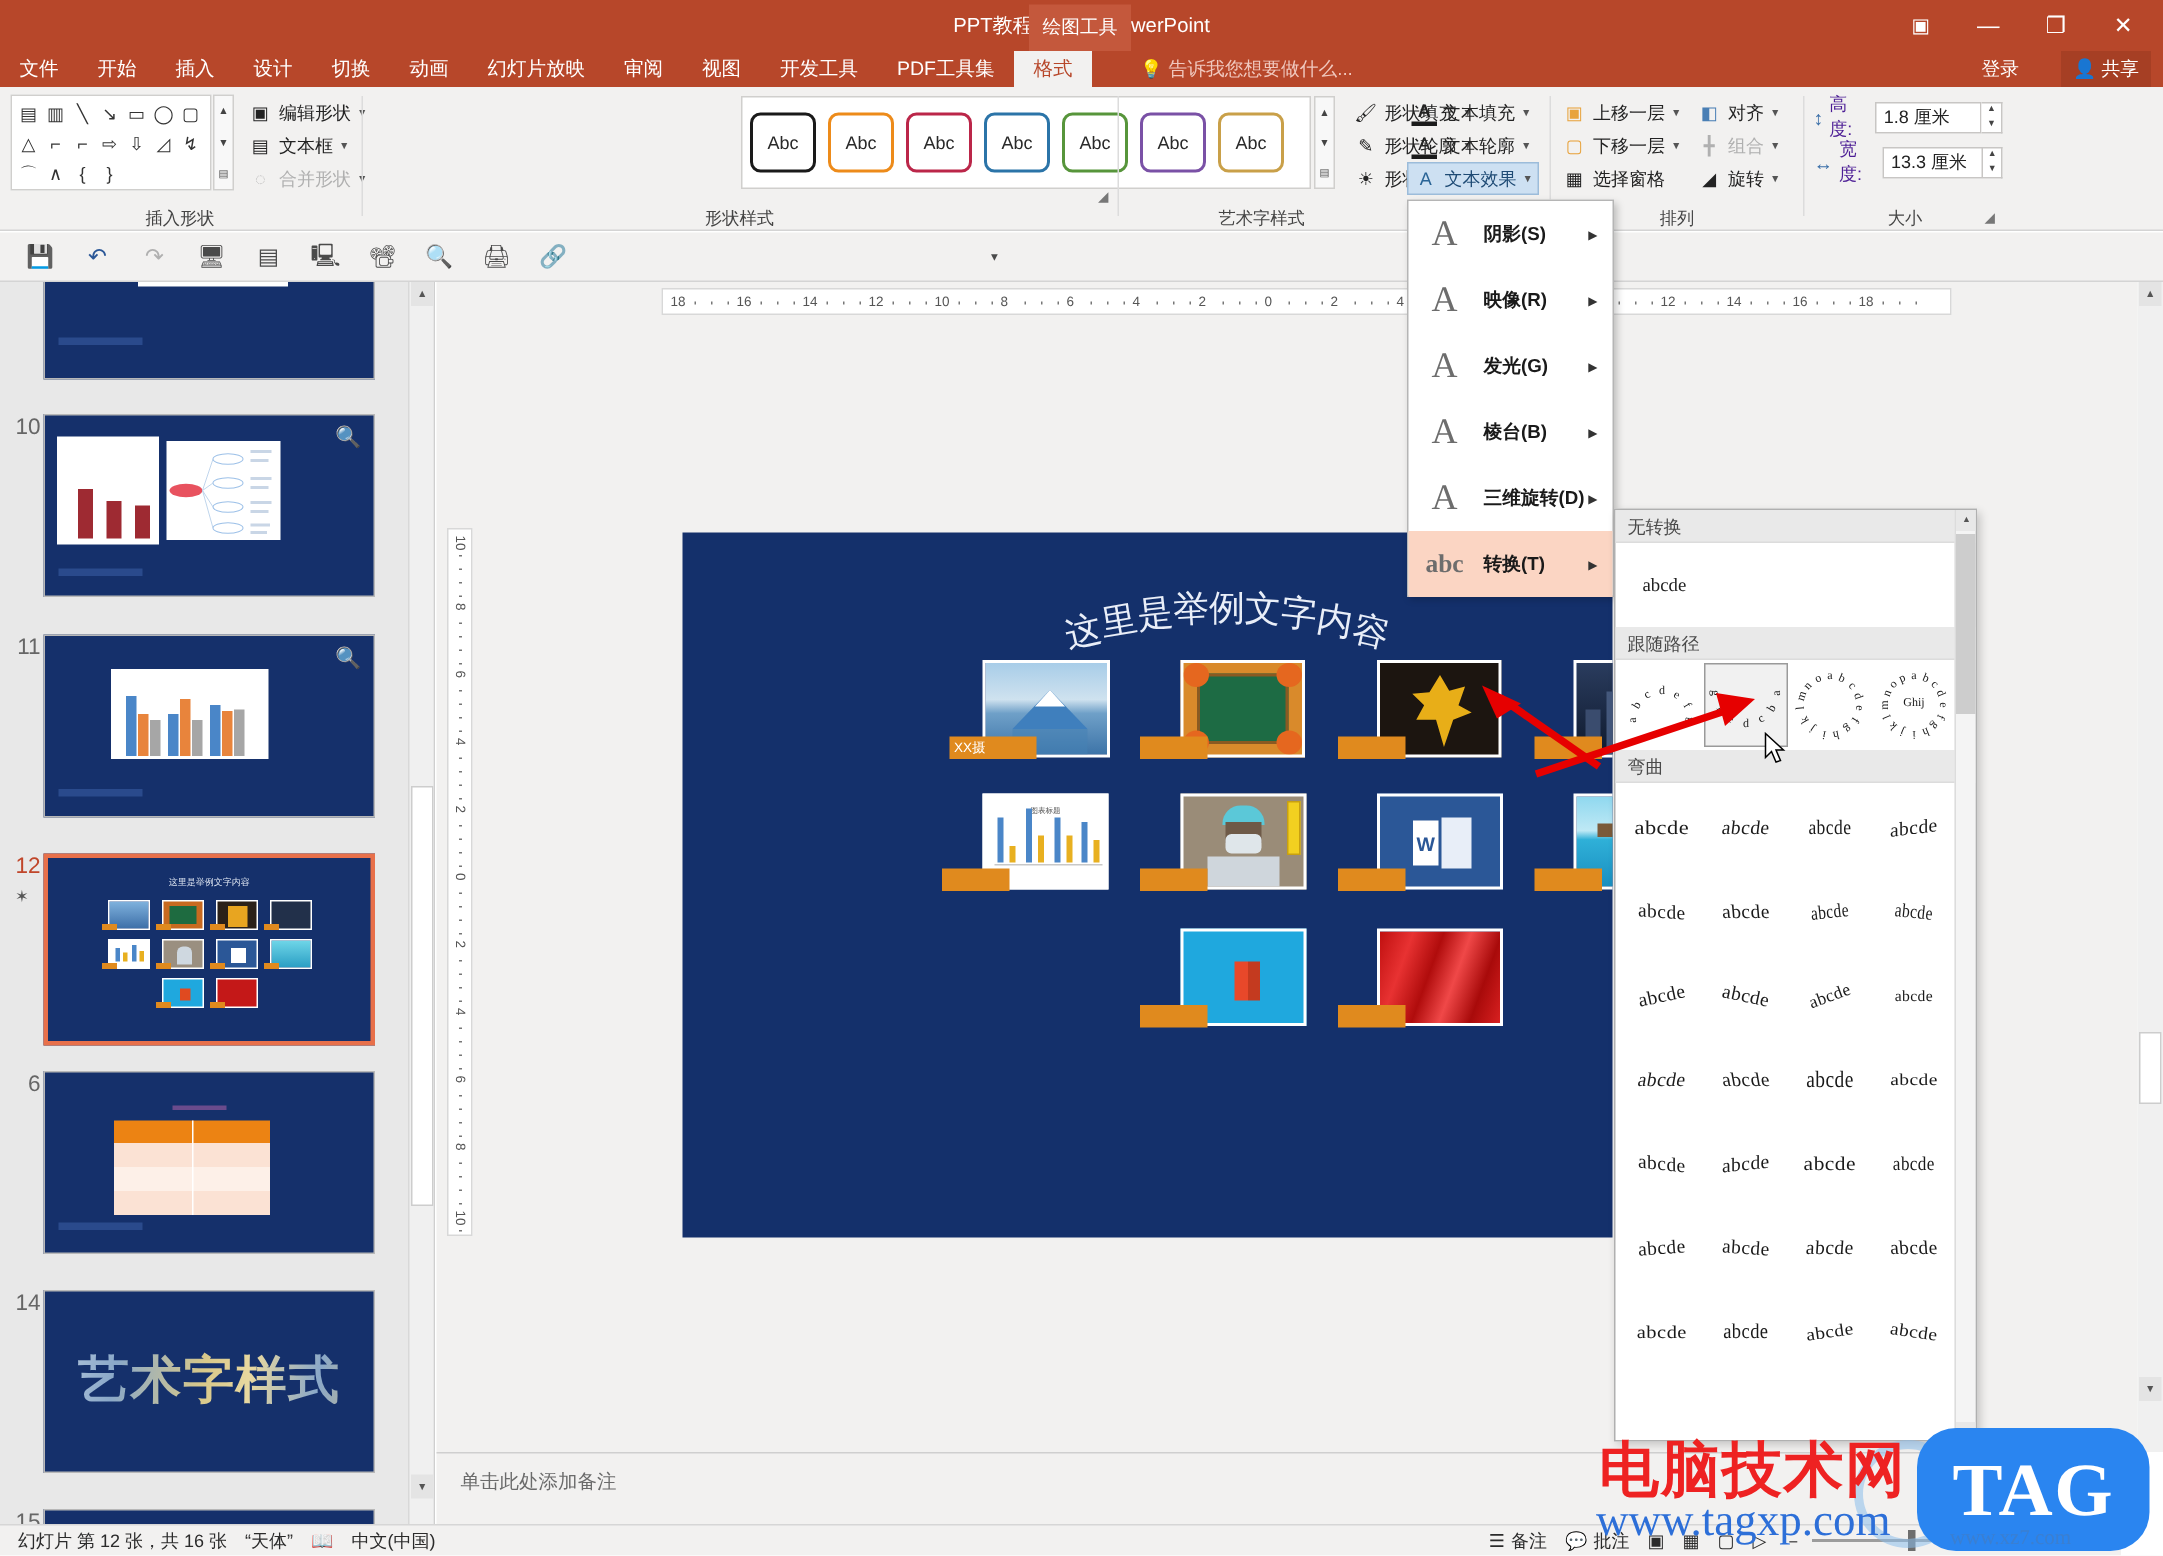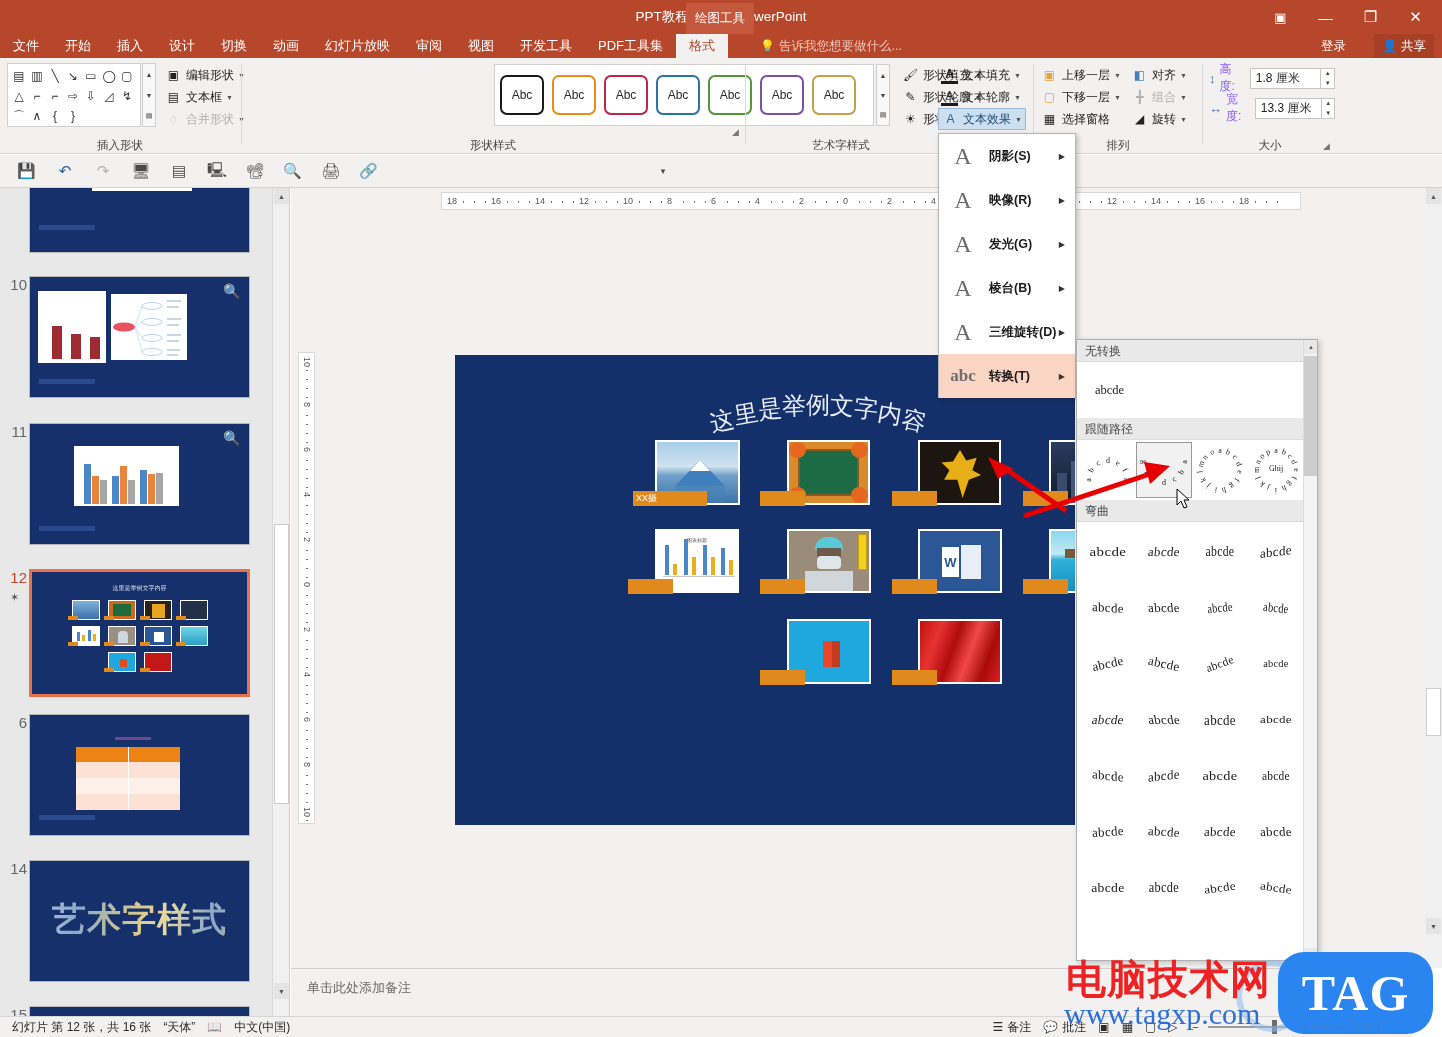--- a/index.html
+++ b/index.html
@@ -100,21 +100,21 @@
   .abc-chip {
     width: 44px; height: 40px; margin-right: 8px; border-radius: 7px; border: 2px solid #000;
     background: #fff; display: flex; align-items: center; justify-content: center;
     font-size: 12px; color: #2a2a2a;
   }
 
   .dlg-launcher { position: absolute; font-size: 9px; color: #777; }
 
   
   .size-row { display: flex; align-items: center; height: 24px; font-size: 12px; }
-  .size-label { margin-left: 4px; margin-right: 4px; color: #8b5cf6; }
+  .size-label { margin-left: 4px; margin-right: 4px; color: #4c1d95; }
   .size-input {
     width: 74px; height: 21px; border: 1px solid #c8c6c4; background: #fff;
     font-size: 12px; line-height: 19px; padding-left: 5px; color: #222;
   }
   .spinner {
     width: 14px; height: 21px; border: 1px solid #c8c6c4; border-left: none; background: #fff;
     display: flex; flex-direction: column; align-items: center; justify-content: space-around;
     font-size: 6px; color: #444;
   }
 
@@ -819,21 +819,21 @@
 
   <div class="slide">
 
     <div class="slide-title" id="slide-title-host"><span style="transform: translateY(12px) rotate(-13deg);">这</span><span style="transform: translateY(5px) rotate(-9.75deg);">里</span><span style="transform: translateY(0px) rotate(-6.5deg);">是</span><span style="transform: translateY(-3px) rotate(-3.25deg);">举</span><span style="transform: translateY(-4px) rotate(0deg);">例</span><span style="transform: translateY(-3px) rotate(3.25deg);">文</span><span style="transform: translateY(0px) rotate(6.5deg);">字</span><span style="transform: translateY(5px) rotate(9.75deg);">内</span><span style="transform: translateY(12px) rotate(13deg);">容</span></div>
 
     <div class="pic" style="left:200px;top:85px;width:85px;height:65px;background:linear-gradient(#a8cde8 0%,#cfe2ef 40%,#6fa0c8 55%,#3d74a8 100%);">
       <div style="position:absolute;left:18px;top:18px;width:0;height:0;border-left:25px solid transparent;border-right:25px solid transparent;border-bottom:26px solid #3f7fbd;"></div>
       <div style="position:absolute;left:33px;top:18px;width:0;height:0;border-left:10px solid transparent;border-right:10px solid transparent;border-bottom:11px solid #fff;"></div>
       <div style="position:absolute;left:18px;top:44px;width:50px;height:17px;background:rgba(70,130,180,.55);"></div>
     </div>
-    <div class="pic-cap" style="left:178px;top:136px;width:74px;">XX摄</div>
+    <div class="pic-cap" style="left:178px;top:136px;width:58px;">XX摄</div>
 
     <div class="pic" style="left:332px;top:85px;width:83px;height:65px;background:#d98a2b;">
       <div style="position:absolute;left:9px;top:7px;right:9px;bottom:7px;background:#1d6b44;border:2px solid #8a5a22;"></div>
       <div style="position:absolute;left:0;top:0;width:17px;height:16px;background:#e5671f;border-radius:50%;"></div>
       <div style="position:absolute;right:0;top:0;width:17px;height:16px;background:#e5671f;border-radius:50%;"></div>
       <div style="position:absolute;left:0;bottom:0;width:17px;height:16px;background:#e5671f;border-radius:50%;"></div>
       <div style="position:absolute;right:0;bottom:0;width:17px;height:16px;background:#e5671f;border-radius:50%;"></div>
     </div>
     <div class="pic-cap" style="left:305px;top:136px;width:45px;"></div>
 

